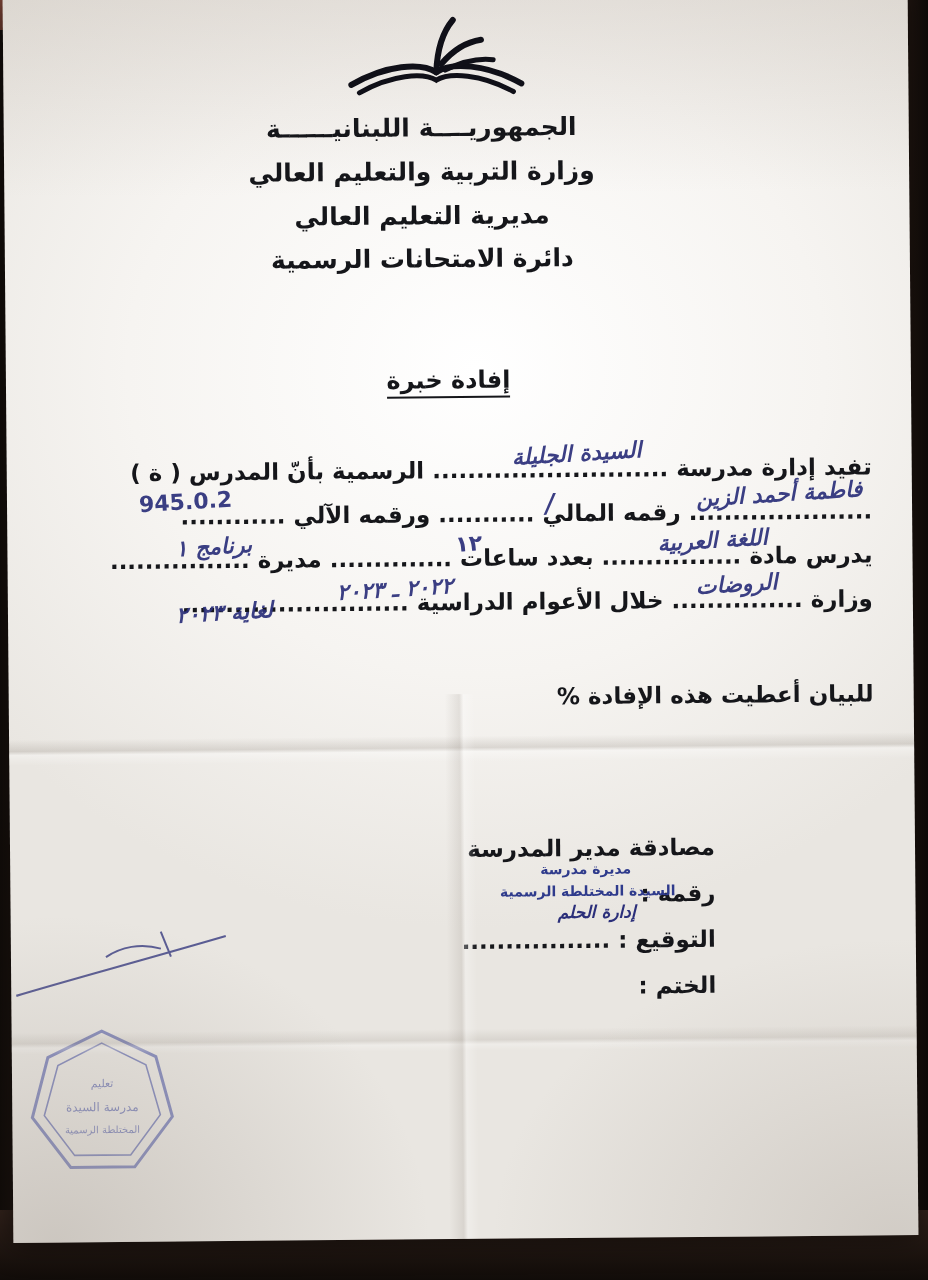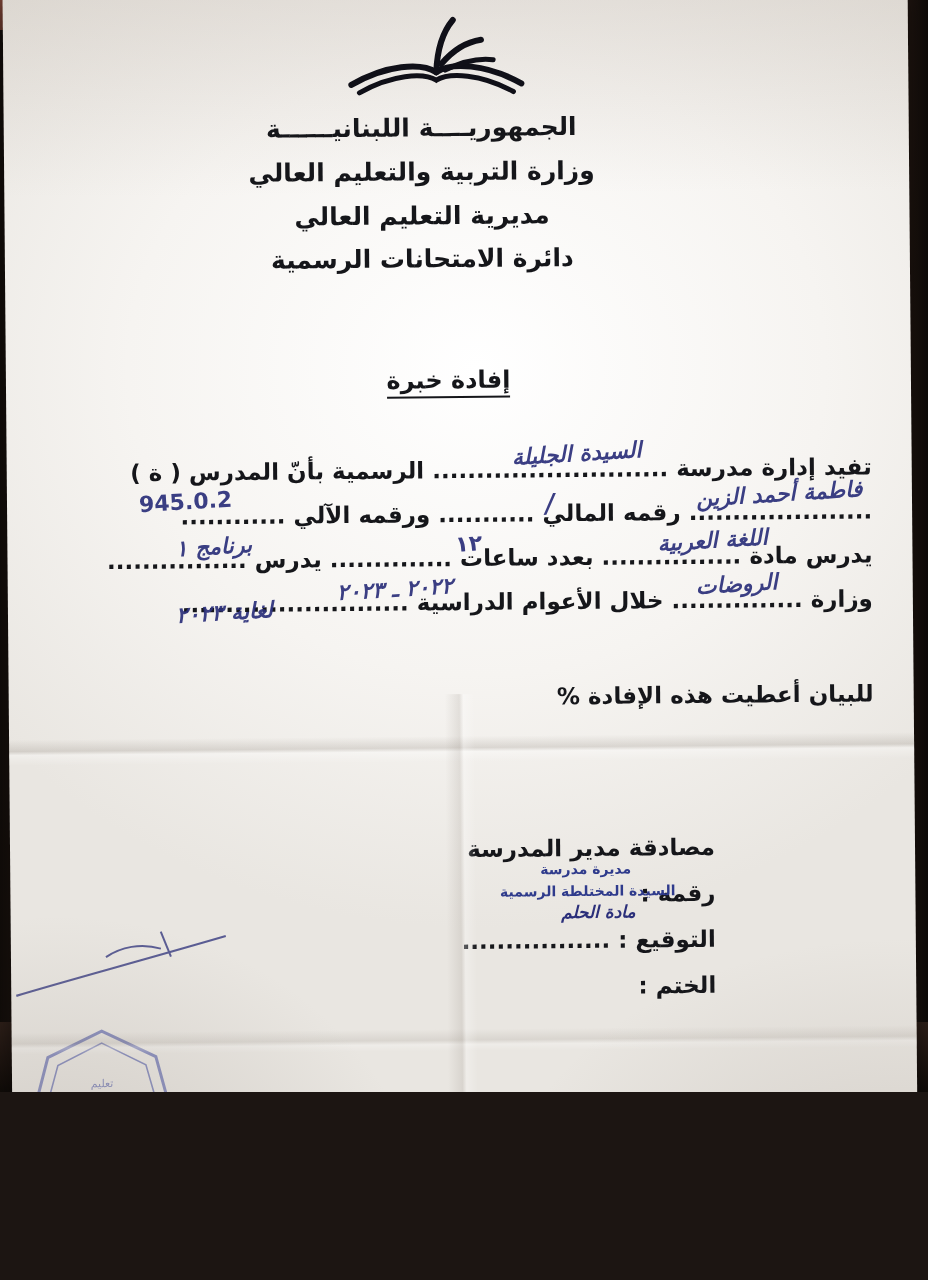--- a/index.html
+++ b/index.html
@@ -3,21 +3,21 @@
 <meta charset="utf-8">
 <style>
   html, body {
     margin: 0;
     padding: 0;
     background: #1c1512;
   }
   .page {
     position: relative;
     width: 928px;
-    height: 1092px;
+    height: 1280px;
     overflow: hidden;
     background: #0f766e;
     font-family: "DejaVu Sans", sans-serif;
   }
   
   .bg-left {
     position: absolute;
     left: 0; top: 0;
     width: 60px; height: 1280px;
     background: linear-gradient(90deg,#120d0a 0%, #2b1d16 55%, #4a3124 100%);
@@ -274,21 +274,21 @@
           <span class="hand" style="right:10px; top:-18px;">فاطمة أحمد الزين</span>
           <span class="hand" style="right:318px; top:-12px; font-size:26px;">/</span>
           <span class="hand" style="right:640px; top:-14px; font-family:'DejaVu Sans',sans-serif; font-style:normal;">945.0.2</span>
         </div>
 
         <div class="line">
           <span>يدرس مادة</span>
           <span class="dots">................</span>
           <span>بعدد ساعات</span>
           <span class="dots">..............</span>
-          <span>يدرس</span>
+          <span>مديرة</span>
           <span class="dots">................</span>
           <span class="hand" style="right:105px; top:-16px;">اللغة العربية</span>
           <span class="hand" style="right:390px; top:-14px; font-family:'DejaVu Sans',sans-serif; font-style:normal;">١٢</span>
           <span class="hand" style="right:620px; top:-14px;">برنامج ١</span>
         </div>
 
         <div class="line">
           <span>وزارة</span>
           <span class="dots">...............</span>
           <span>خلال الأعوام الدراسية</span>
@@ -305,21 +305,21 @@
       <div class="footer-block">
         <div class="footer-line">مصادقة مدير المدرسة</div>
         <div class="footer-line">
           <span>رقمه :</span>
           <span class="stamp-text" style="right:84px; top:-16px;">مديرة مدرسة</span>
           <span class="stamp-text" style="right:40px; top:6px;">السيدة المختلطة الرسمية</span>
         </div>
         <div class="footer-line">
           <span>التوقيع :</span>
           <span class="dots">.................</span>
-          <span class="sig-hand" style="right:80px; top:-22px;">مادة الحلم</span>
+          <span class="sig-hand" style="right:80px; top:-22px;">إدارة الحلم</span>
         </div>
         <div class="footer-line">
           <span>الختم :</span>
         </div>
       </div>
 
       <svg class="sig-stroke" viewBox="0 0 250 80">
         <path d="M5 68 C60 52, 130 34, 215 10" fill="none" stroke="#2b2f7a" stroke-width="2.2"></path>
         <path d="M95 30 C110 20, 130 16, 150 22" fill="none" stroke="#2b2f7a" stroke-width="2"></path>
         <path d="M150 5 L160 30" fill="none" stroke="#2b2f7a" stroke-width="2"></path>

